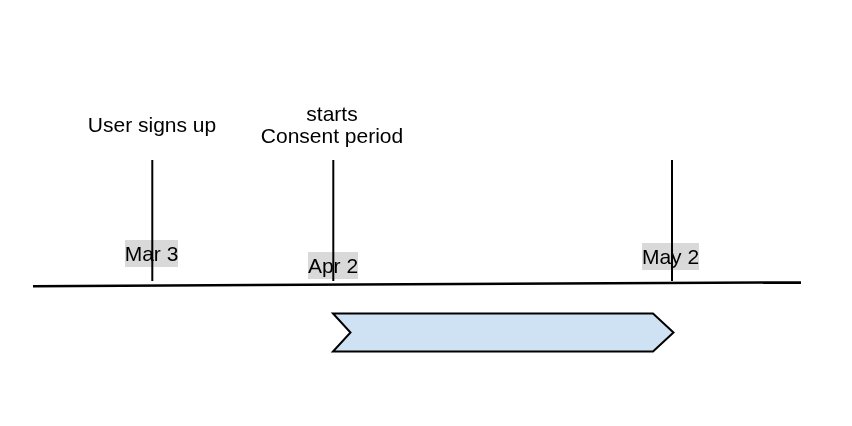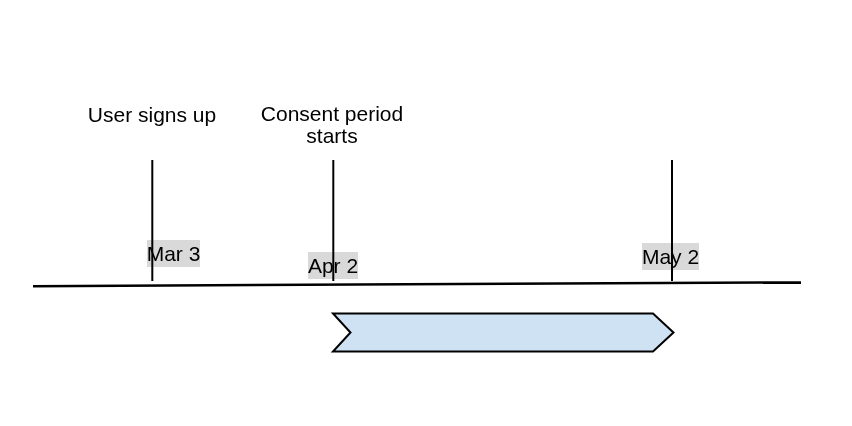--- a/index.html
+++ b/index.html
@@ -58,36 +58,36 @@
     font-size: 21px;
     white-space: nowrap;
     color: #000000;
   }
 </style>
 </head>
 <body>
 
 <div class="canvas">
 
-  <div class="date-box" style="left:125px; top:240px; width:53px; height:27px;margin-left:22px;">Mar 3</div>
+  <div class="date-box" style="left:125px; top:240px; width:53px; height:27px;">Mar 3</div>
   <div class="date-box" style="left:308px; top:240px; width:50px; height:27px;margin-top:12px;">Apr 2</div>
   <div class="date-box" style="left:642px; top:243px; width:57px; height:27px;">May 2</div>
 
   <svg class="layer-svg" width="852" height="426" viewBox="0 0 852 426">
     <line x1="152.3" y1="160" x2="152.3" y2="281" stroke="#000000" stroke-width="2"></line>
     <line x1="333.3" y1="160" x2="333.3" y2="281" stroke="#000000" stroke-width="2"></line>
     <line x1="672" y1="160" x2="672" y2="281" stroke="#000000" stroke-width="2"></line>
     <line x1="33" y1="286.2" x2="801" y2="282.4" stroke="#000000" stroke-width="2.5"></line>
     <polygon points="333,313.5 653,313.5 673.5,332.5 653,351.5 333,351.5 350.5,332.5" stroke="#000000" stroke-width="2" stroke-linejoin="miter" fill="#cfe2f3"></polygon>
   </svg>
 
-  <div class="event-label" style="left:152px; top:104px;">
+  <div class="event-label" style="left:152px; top:114px;">
     <div>User signs up</div>
   </div>
 
   <div class="event-label" style="left:332px; top:103px;">
+    <div>starts</div>
     <div>Consent period</div>
-    <div>starts</div>
   </div>
 
 
 
 </div>
 
 </body></html>

